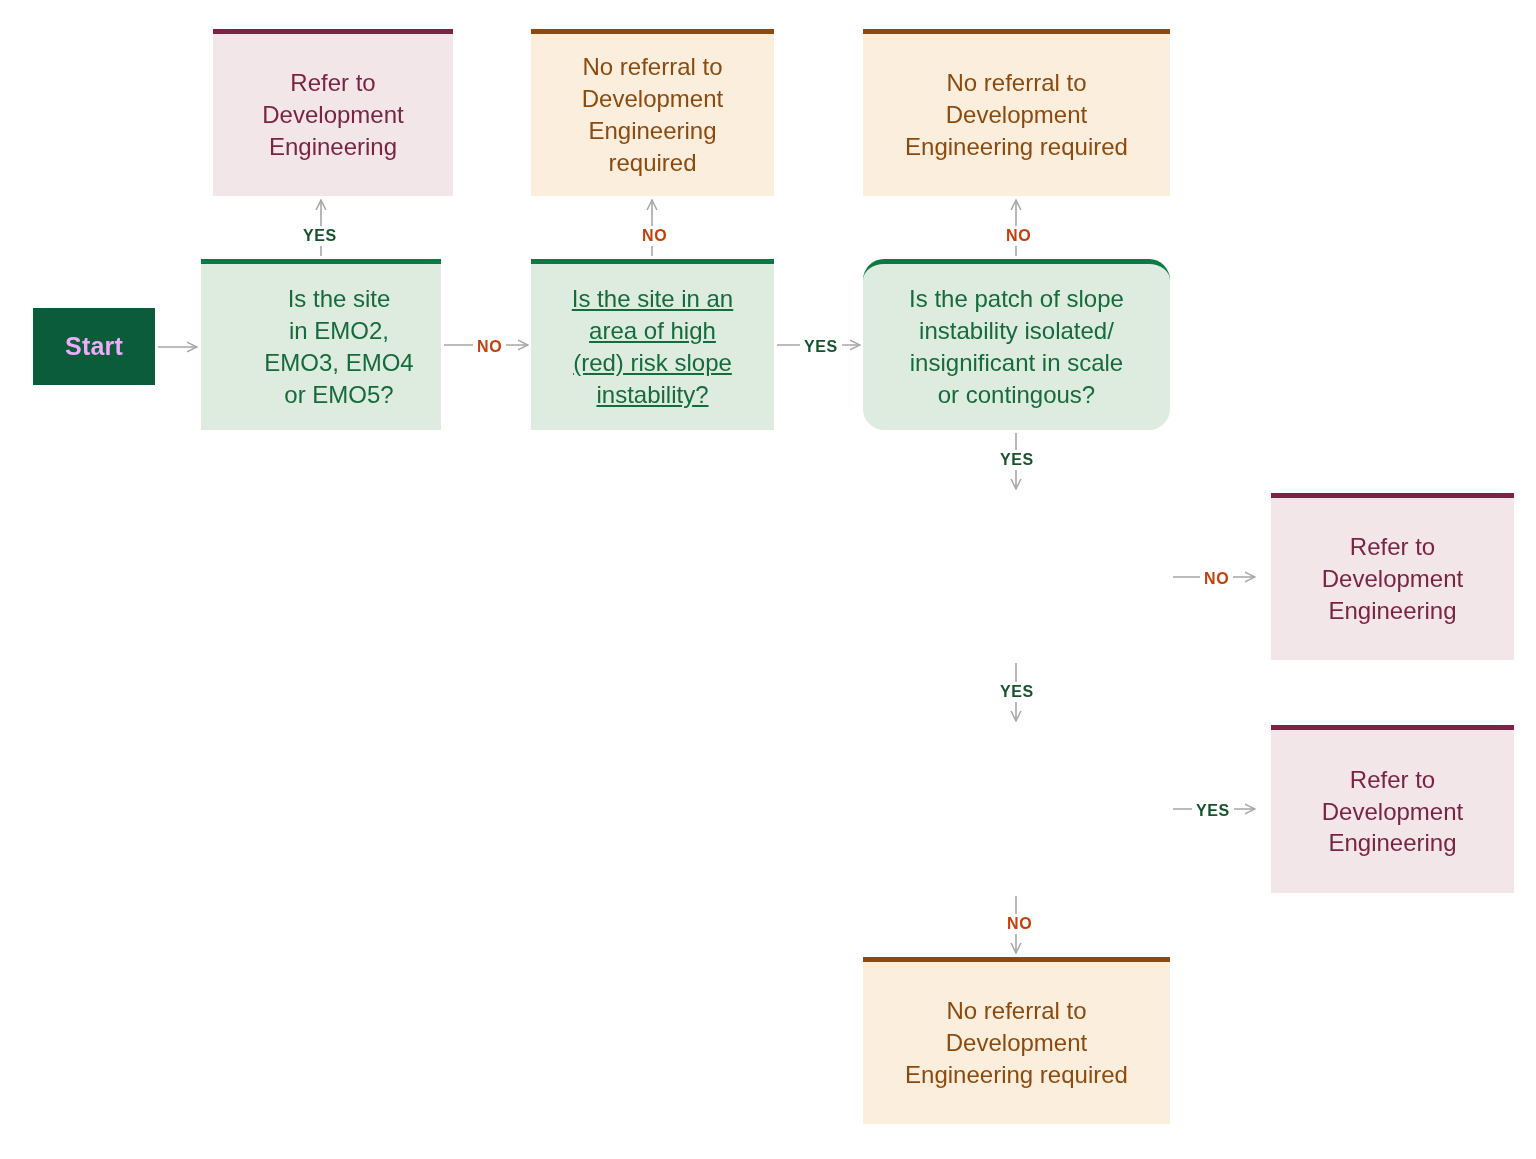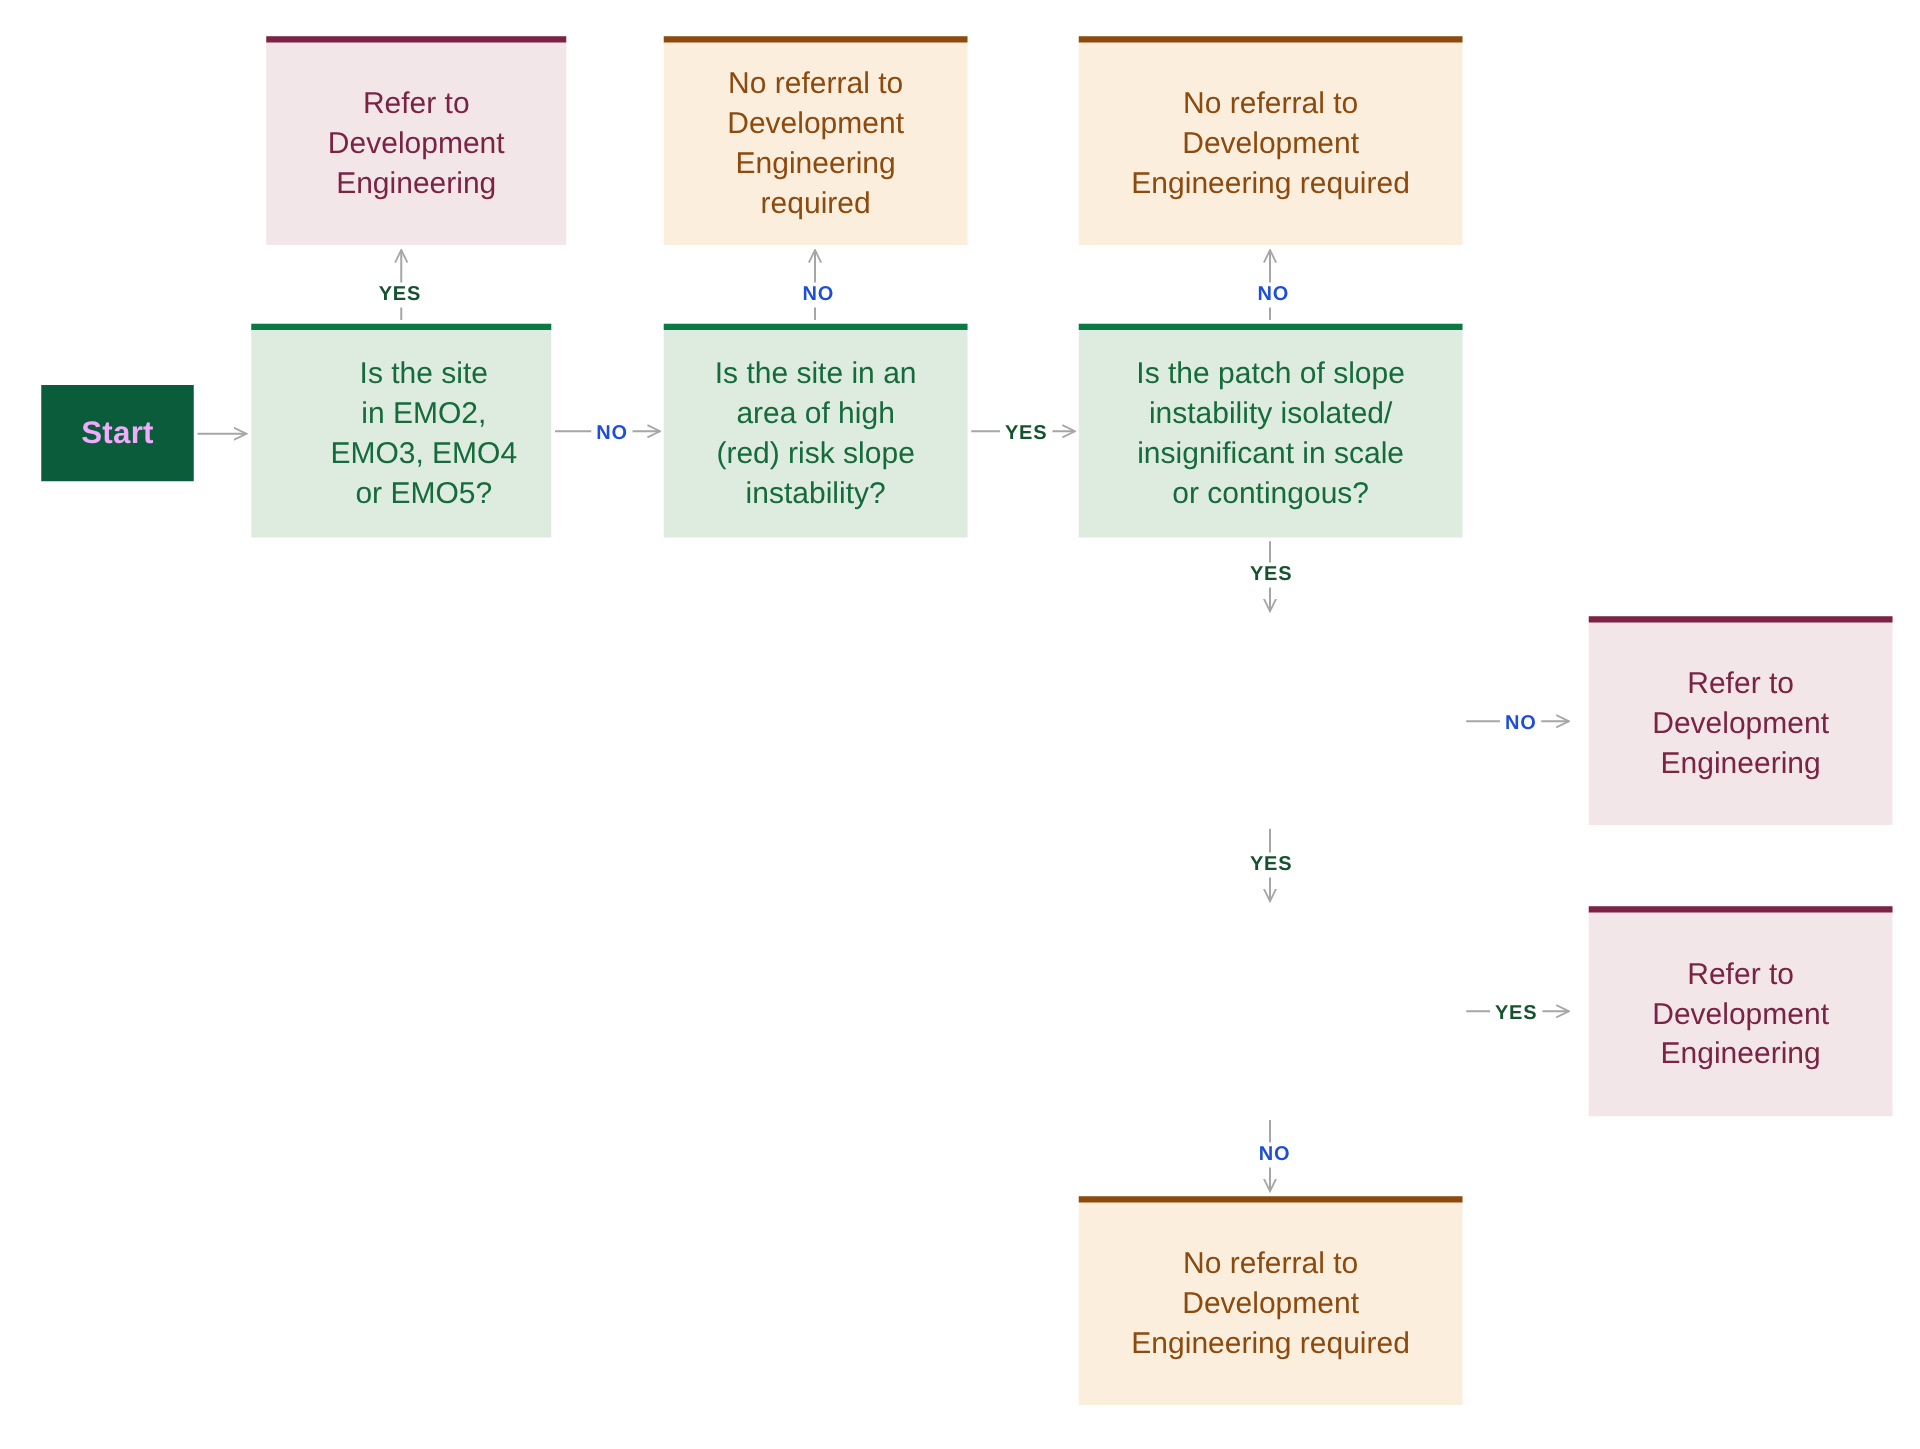--- a/index.html
+++ b/index.html
@@ -83,21 +83,21 @@
     position: absolute;
     font-size: 16px;
     font-weight: bold;
     letter-spacing: .6px;
     line-height: 1;
     white-space: nowrap;
     background: #ffffff;
     padding: 2px 4px;
   }
   .edge-label.yes { color: #14532d; }
-  .edge-label.no  { color: #1d4ed8; }
+  .edge-label.no  { color: #c2410c; }
 </style>
 </head>
 <body>
 
 <div id="canvas">
 
   <div class="conn" style="left:0; top:0; width:1536px; height:1159px;">
     <svg width="1536" height="1159" viewBox="0 0 1536 1159">
       <defs>
         <marker id="arw" viewBox="0 0 10 10" refX="9" refY="5" markerWidth="7" markerHeight="7" orient="auto-start-reverse">
@@ -165,28 +165,28 @@
 Engineering required</span>
   </div>
 
   <div class="node decision" style="left:201px; top:259px; width:240px; height:171px;padding-left:36px;">
     <span class="node-text">Is the site
 in EMO2,
 EMO3, EMO4
 or EMO5?</span>
   </div>
 
-  <div class="node decision" style="left:531px; top:259px; width:243px; height:171px;">
+  <div class="node decision" style="left:531px; top:259px; width:243px; height:171px;text-decoration:underline;">
     <span class="node-text">Is the site in an
 area of high
 (red) risk slope
 instability?</span>
   </div>
 
-  <div class="node decision" style="left:863px; top:259px; width:307px; height:171px;">
+  <div class="node decision" style="left:863px; top:259px; width:307px; height:171px;border-radius:21px;">
     <span class="node-text">Is the patch of slope
 instability isolated/
 insignificant in scale
 or contingous?</span>
   </div>
 
 
   <div class="node refer" style="left:1259px; top:493px; width:243px; height:167px;">
     <span class="node-text">Refer to
 Development

